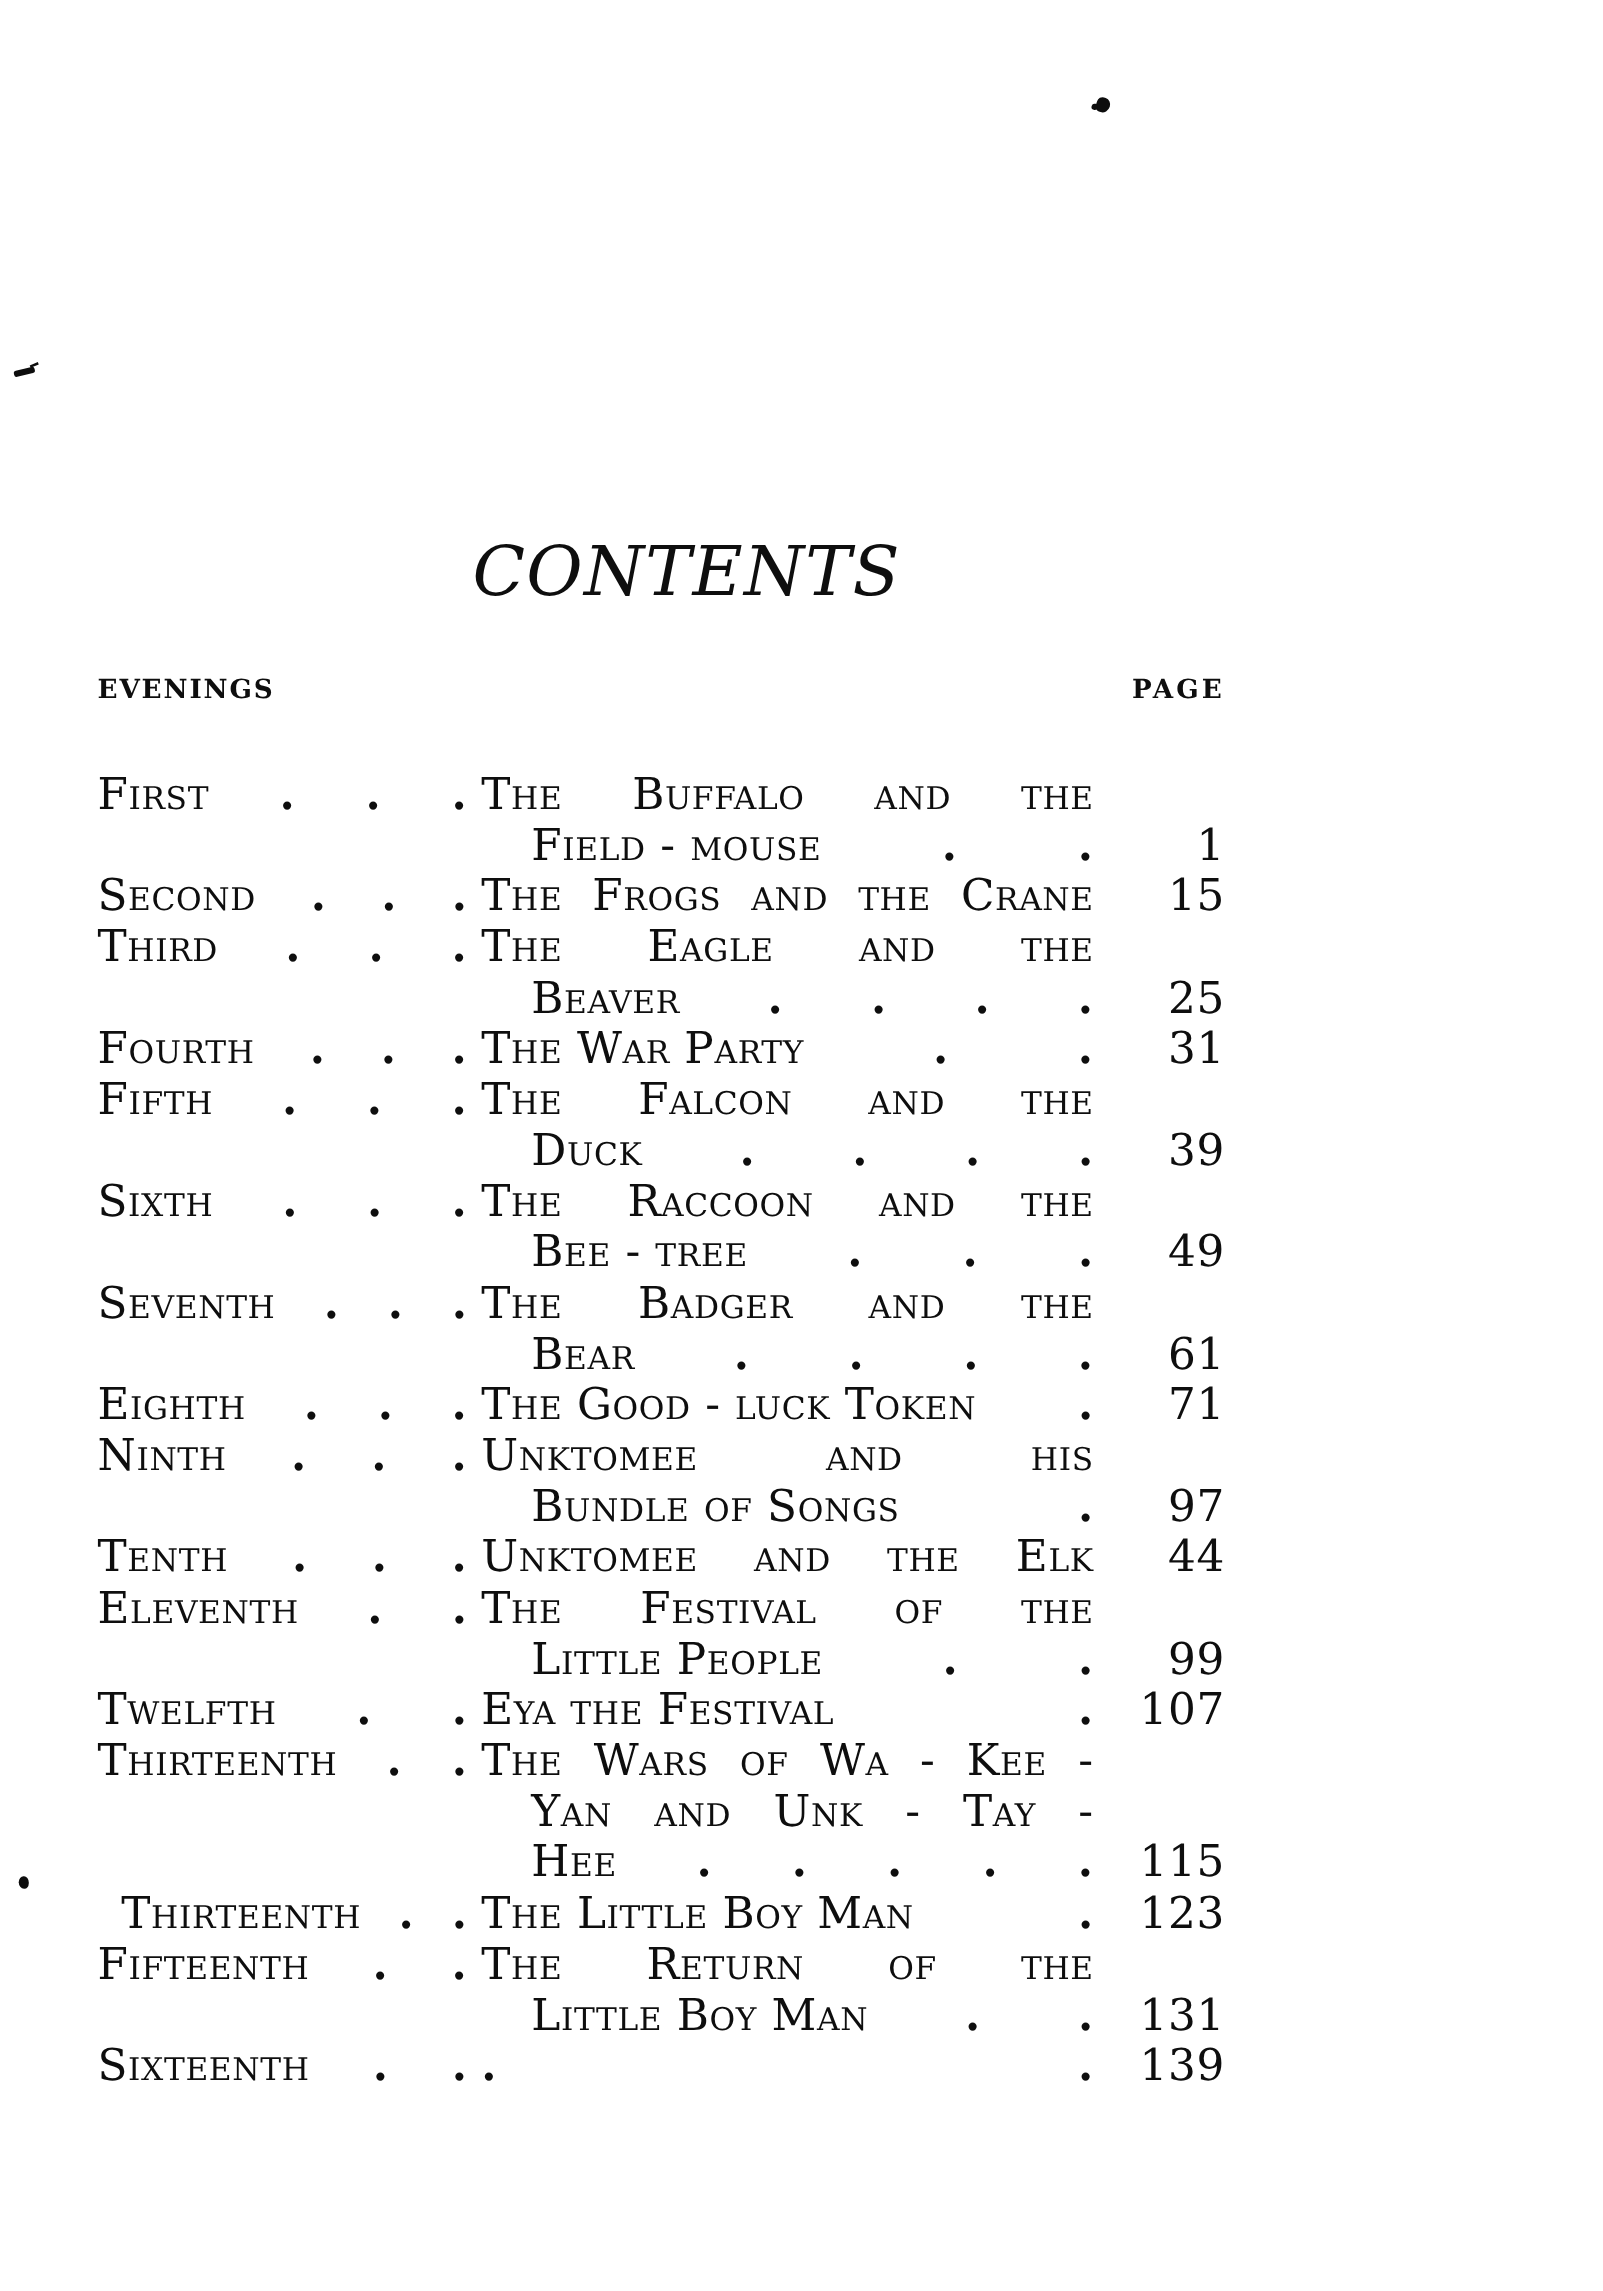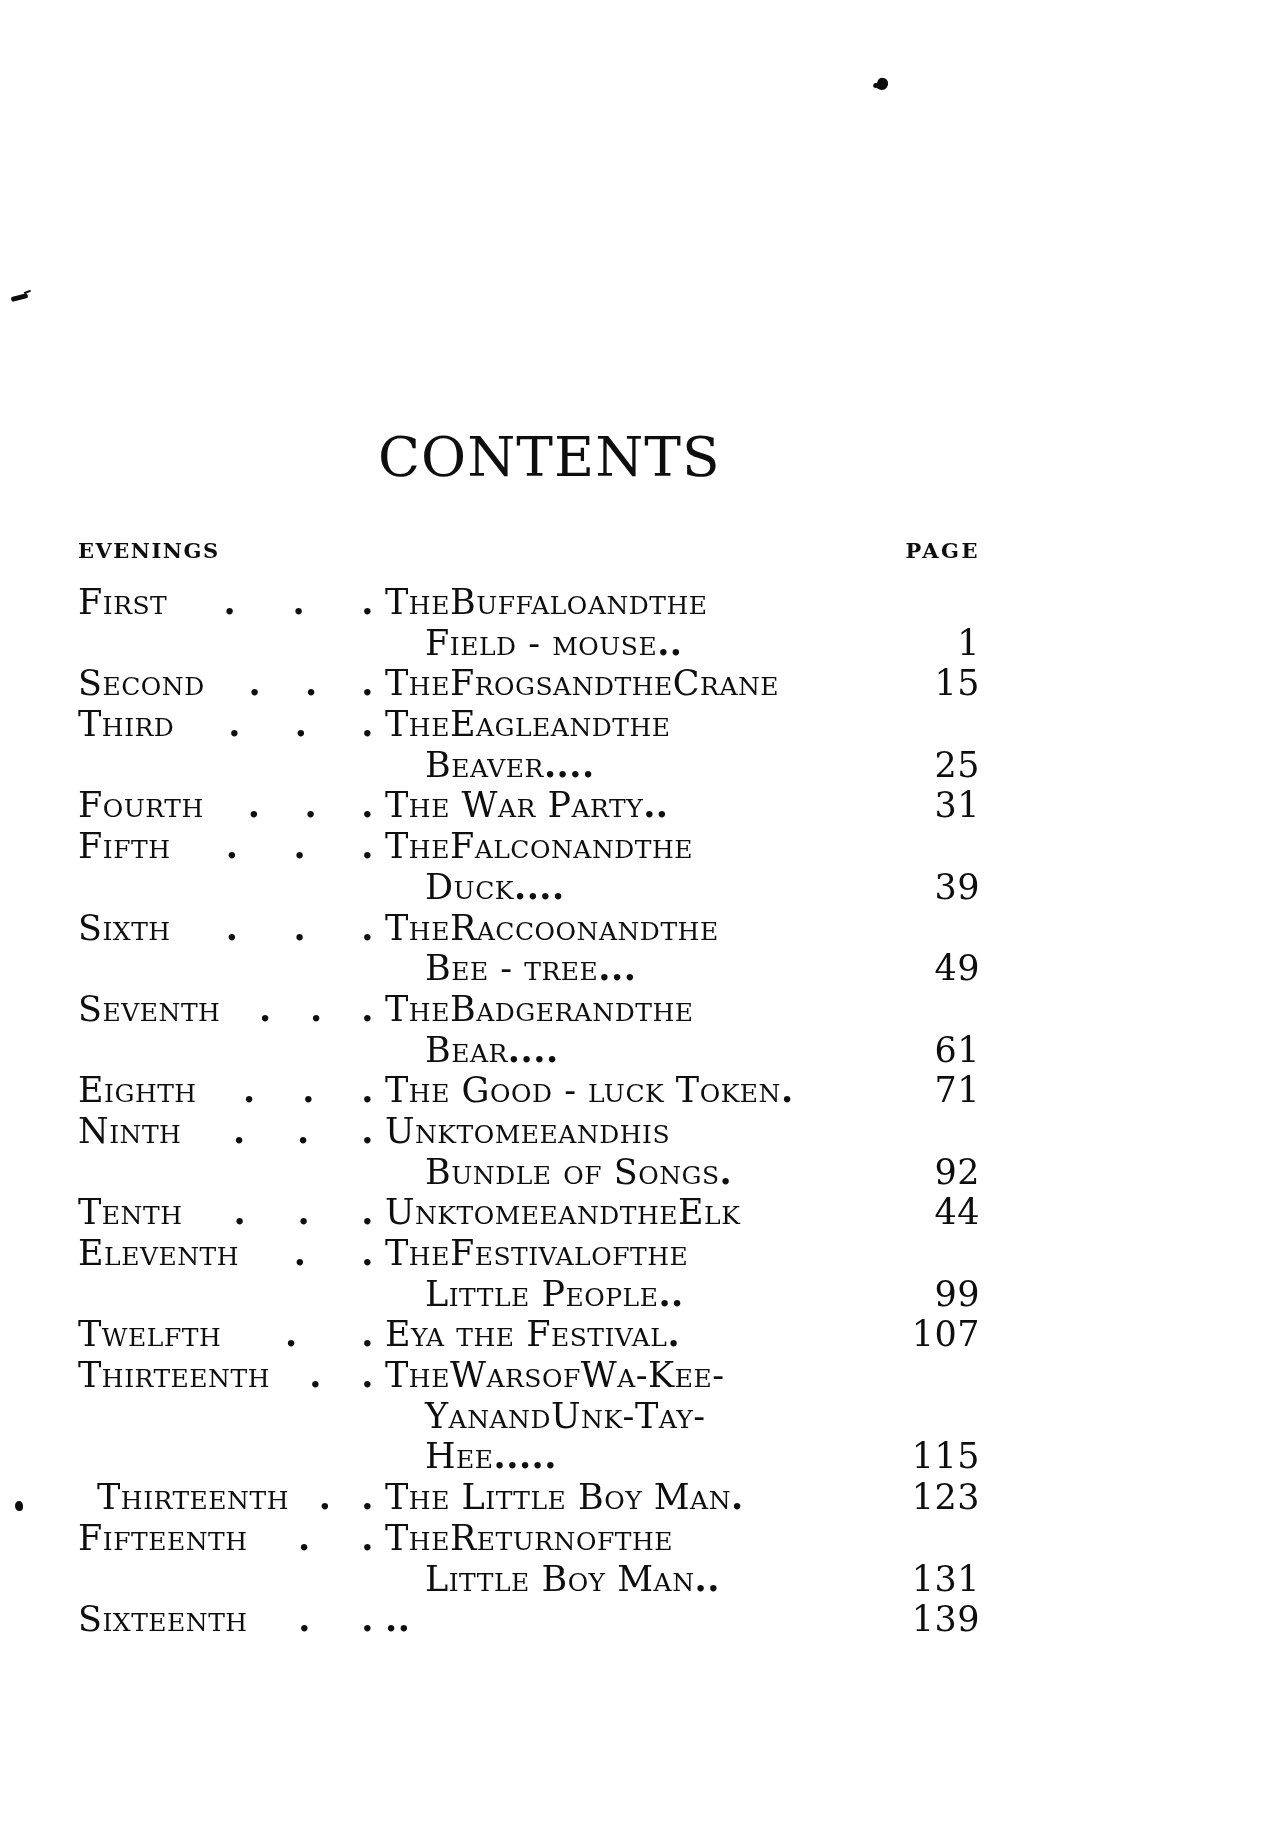--- a/index.html
+++ b/index.html
@@ -6,20 +6,21 @@
   body{
     width:1282px;height:1833px;position:relative;
     background:#ffffff;color:#0e0e0e;
     font-family:"DejaVu Serif","Liberation Serif",serif;
     overflow:hidden;
   }
   .book-title{
     position:absolute;top:427px;left:378px;width:318px;
     text-align:left;font-size:55px;line-height:60px;letter-spacing:1px;
     font-weight:500;
+    font-style:italic;
   }
   .hdr-row{
     position:absolute;top:538px;left:78px;width:902px;
     display:flex;justify-content:space-between;align-items:baseline;
     font-weight:700;font-size:21px;letter-spacing:1.5px;
   }
   .hdr-row .hdr-page{letter-spacing:2.5px}
   .toc{
     position:absolute;top:582px;left:78px;width:902px;
   }
@@ -27,21 +28,21 @@
     display:flex;align-items:baseline;height:40.7px;line-height:40.7px;
     font-size:35px;font-variant:small-caps;letter-spacing:.5px;white-space:nowrap;
   }
   .c-even{
     width:296px;margin-right:11px;flex:none;
     display:flex;justify-content:space-between;align-items:baseline;
   }
   .c-even.eind{padding-left:19px;width:277px}
   .c-title{
     width:490px;flex:none;
-    display:flex;justify-content:flex-start;align-items:baseline;
+    display:flex;justify-content:space-between;align-items:baseline;margin-top:34px;
   }
   .c-title.cont{padding-left:40px;width:450px}
   .c-page{flex:1;text-align:right;font-variant:normal}
   .ldot{font-weight:700}
   
   .speck-asterisk{
     position:absolute;left:877px;top:78px;width:11px;height:12px;
     background:#0d0d0d;border-radius:45% 55% 60% 40%;transform:rotate(18deg);
   }
   .speck-asterisk:after{
@@ -259,21 +260,21 @@
         <span class="w">his</span>
       </div>
       <div class="c-page"></div>
     </div>
     <div class="trow">
       <div class="c-even"></div>
       <div class="c-title cont">
         <span class="w">Bundle of Songs</span>
         <span class="ldot">.</span>
       </div>
-      <div class="c-page">92</div>
+      <div class="c-page">97</div>
     </div>
     <div class="trow">
       <div class="c-even">
         <span class="ename">Tenth</span>
         <span class="ldot">.</span>
         <span class="ldot">.</span>
         <span class="ldot">.</span>
       </div>
       <div class="c-title">
         <span class="w">Unktomee</span>

